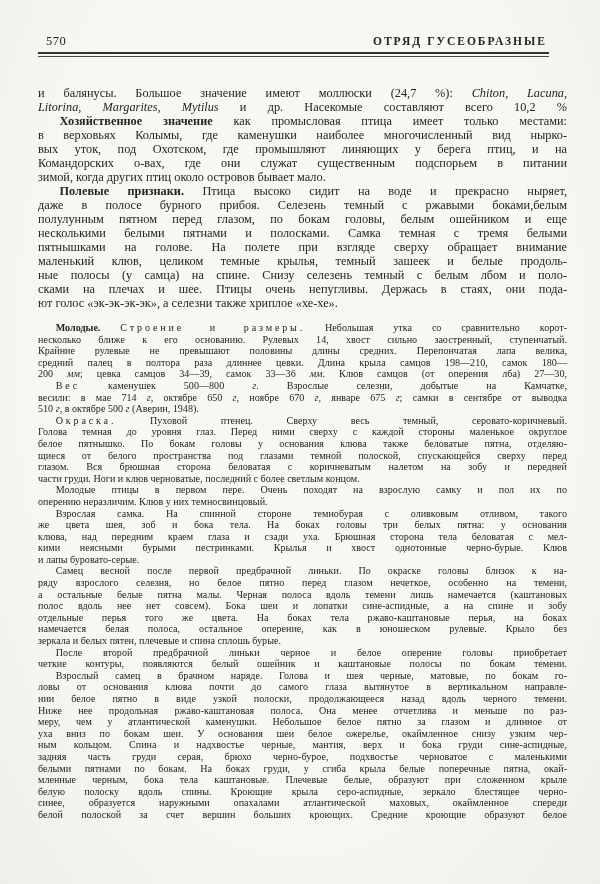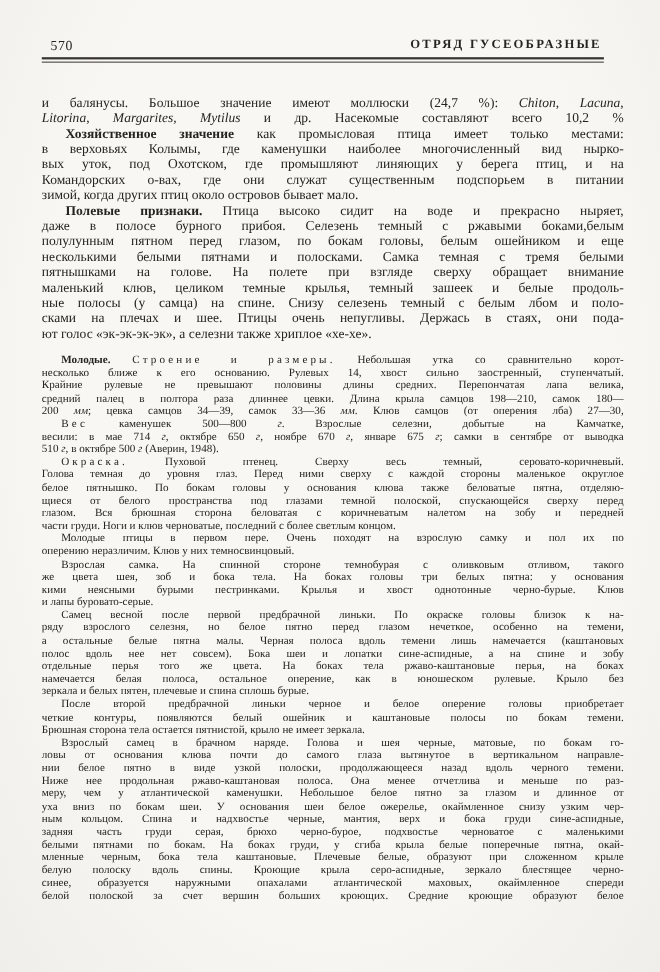--- a/index.html
+++ b/index.html
@@ -107,36 +107,36 @@
           <div class="line"><span>глазом. Вся брюшная сторона беловатая с коричневатым налетом на зобу и передней</span></div>
           <div class="line last"><span>части груди. Ноги и клюв черноватые, последний с более светлым концом.</span></div>
         </div>
         <div class="para">
           <div class="line indent"><span>Молодые птицы в первом пере. Очень походят на взрослую самку и пол их по</span></div>
           <div class="line last"><span>оперению неразличим. Клюв у них темносвинцовый.</span></div>
         </div>
         <div class="para">
           <div class="line indent"><span>Взрослая самка. На спинной стороне темнобурая с оливковым отливом, такого</span></div>
           <div class="line"><span>же цвета шея, зоб и бока тела. На боках головы три белых пятна: у основания</span></div>
+          <div class="line"><span>клюва, над передним краем глаза и сзади уха. Брюшная сторона тела беловатая с мел-</span></div>
           <div class="line"><span>кими неясными бурыми пестринками. Крылья и хвост однотонные черно-бурые. Клюв</span></div>
           <div class="line last"><span>и лапы буровато-серые.</span></div>
         </div>
         <div class="para">
           <div class="line indent"><span>Самец весной после первой предбрачной линьки. По окраске головы близок к на-</span></div>
           <div class="line"><span>ряду взрослого селезня, но белое пятно перед глазом нечеткое, особенно на темени,</span></div>
           <div class="line"><span>а остальные белые пятна малы. Черная полоса вдоль темени лишь намечается (каштановых</span></div>
           <div class="line"><span>полос вдоль нее нет совсем). Бока шеи и лопатки сине-аспидные, а на спине и зобу</span></div>
           <div class="line"><span>отдельные перья того же цвета. На боках тела ржаво-каштановые перья, на боках</span></div>
           <div class="line"><span>намечается белая полоса, остальное оперение, как в юношеском рулевые. Крыло без</span></div>
           <div class="line last"><span>зеркала и белых пятен, плечевые и спина сплошь бурые.</span></div>
         </div>
         <div class="para">
           <div class="line indent"><span>После второй предбрачной линьки черное и белое оперение головы приобретает</span></div>
           <div class="line"><span>четкие контуры, появляются белый ошейник и каштановые полосы по бокам темени.</span></div>
-          <div class="line last"><span>Брюшная сторона тела остается пятнистой, крыло не имеет зеркала.</span></div>
         </div>
         <div class="para">
           <div class="line indent"><span>Взрослый самец в брачном наряде. Голова и шея черные, матовые, по бокам го-</span></div>
           <div class="line"><span>ловы от основания клюва почти до самого глаза вытянутое в вертикальном направле-</span></div>
           <div class="line"><span>нии белое пятно в виде узкой полоски, продолжающееся назад вдоль черного темени.</span></div>
           <div class="line"><span>Ниже нее продольная ржаво-каштановая полоса. Она менее отчетлива и меньше по раз-</span></div>
           <div class="line"><span>меру, чем у атлантической каменушки. Небольшое белое пятно за глазом и длинное от</span></div>
           <div class="line"><span>уха вниз по бокам шеи. У основания шеи белое ожерелье, окаймленное снизу узким чер-</span></div>
           <div class="line"><span>ным кольцом. Спина  и надхвостье черные, мантия, верх и бока груди сине-аспидные,</span></div>
           <div class="line"><span>задняя часть груди серая, брюхо черно-бурое, подхвостье черноватое с маленькими</span></div>

